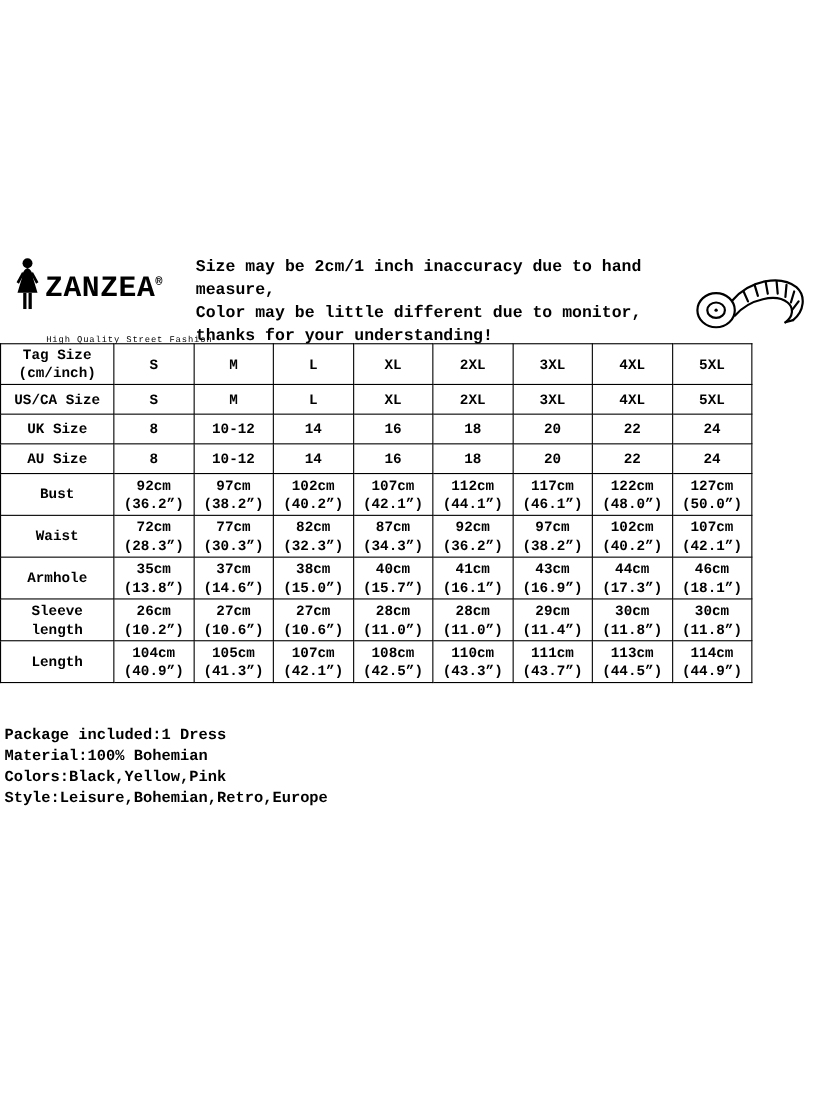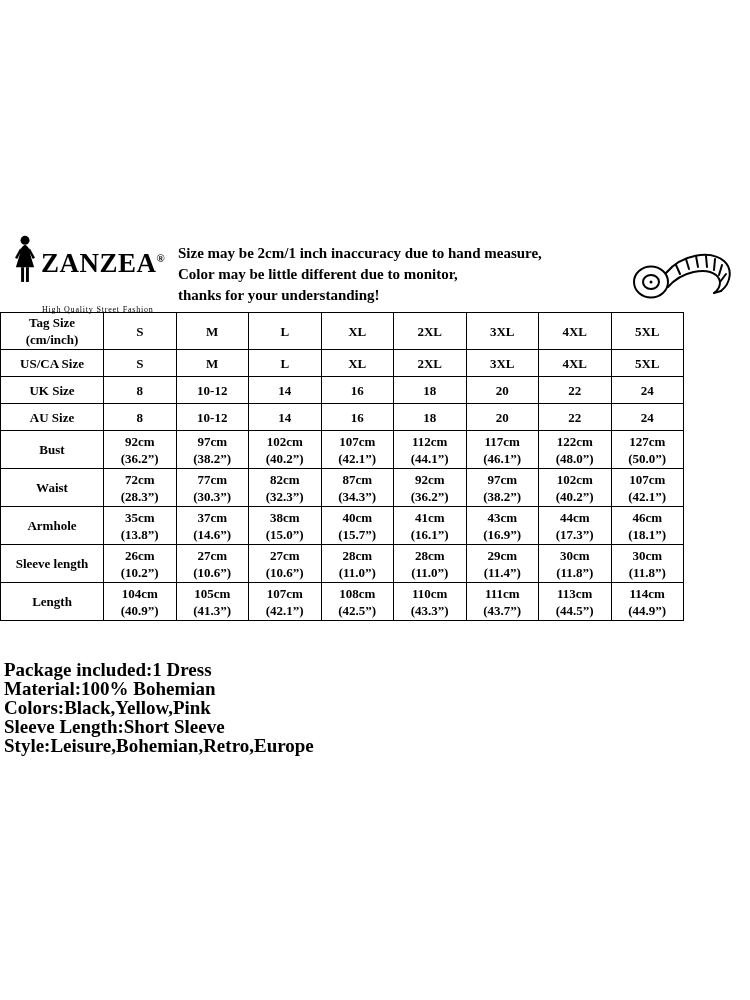--- a/index.html
+++ b/index.html
@@ -2,21 +2,21 @@
 <html><head>
 <meta charset="utf-8">
 <style>
   * { box-sizing: border-box; }
   html, body { margin: 0; padding: 0; background: #ffffff; }
   .page {
     position: relative;
     width: 750px;
     height: 1000px;
     background: #ffffff;
-    font-family: Liberation Serif, serif;
+    font-family: Liberation Mono, monospace;
     color: #000;
     overflow: hidden;
   }
 
   
   .header {
     position: absolute;
     top: 238px; left: 0;
     width: 750px; height: 72px;
     display: flex;
@@ -84,21 +84,21 @@
   .size-table tbody tr:nth-child(1) td { height: 34px; }
   .size-table tbody tr:nth-child(n+2):nth-child(-n+4) th,
   .size-table tbody tr:nth-child(n+2):nth-child(-n+4) td { height: 27px; }
   .size-table tbody tr:nth-child(n+5) th,
   .size-table tbody tr:nth-child(n+5) td { height: 38px; }
 
   
   .details {
     position: absolute;
     top: 660px; left: 4px;
-    font-size: 19px;
+    font-size: 14px;
     font-weight: bold;
     line-height: 19px;
   }
   .details p { margin: 0 0 0 0; }
 </style>
 </head>
 <body>
 
 <div class="page">
 
@@ -303,17 +303,16 @@
           <td>114cm
 (44.9”)</td>
         </tr>
       </tbody>
   </table>
 
   <div class="details">
     <p>Package included:1 Dress</p>
     <p>Material:100% Bohemian</p>
     <p>Colors:Black,Yellow,Pink</p>
-    <p>Sleeve Length:Short Sleeve</p>
     <p>Style:Leisure,Bohemian,Retro,Europe</p>
   </div>
 
 </div>
 
 </body></html>

